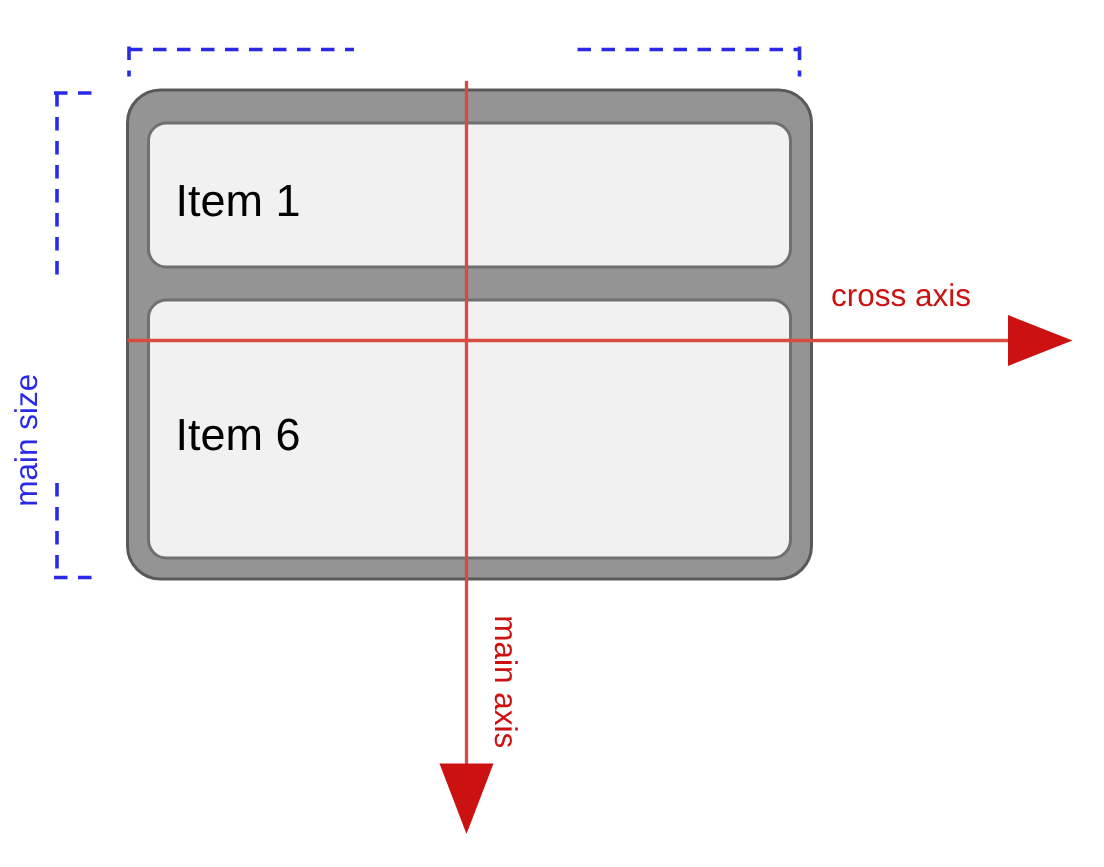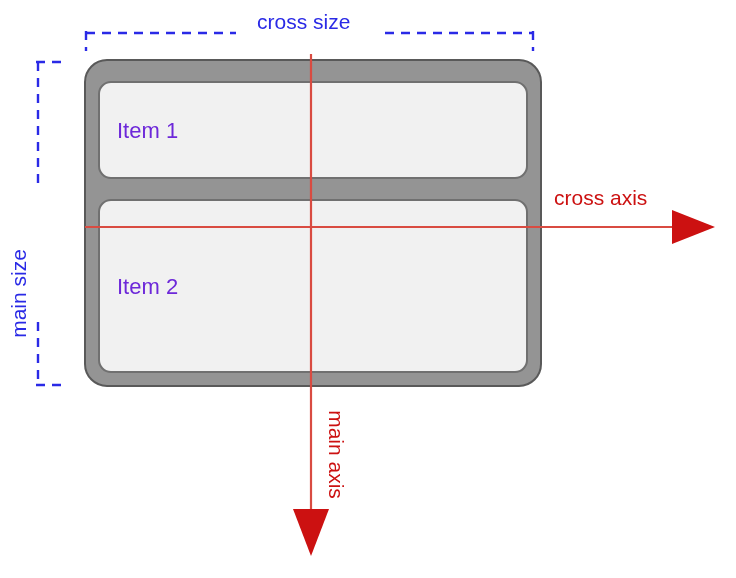--- a/index.html
+++ b/index.html
@@ -31,22 +31,22 @@
   }
   .lbl-blue {
     color: #2a2ae6;
     font-size: 21px;
   }
   .lbl-red {
     color: #cc1111;
     font-size: 21px;
   }
   .lbl-item {
-    color: #6d28d9;
-    font-size: 22px;
+    color: #000000;
+    font-size: 30px;
   }
   #label-cross-size {
     left: 257px;
     top: 11px;
   }
   #label-main-size {
     left: -26px;
     top: 283px;
     transform: rotate(-90deg);
     transform-origin: center center;
@@ -107,25 +107,24 @@
       <line x1="85" y1="227" x2="678" y2="227" stroke="#d94b41" stroke-width="2.2"></line>
       <polygon points="672,210 715,227 672,244" fill="#cc1111"></polygon>
     </g>
 
     <g>
       <line x1="311" y1="54" x2="311" y2="513" stroke="#d94b41" stroke-width="2.2"></line>
       <polygon points="293,509 329,509 311,556" fill="#cc1111"></polygon>
     </g>
   </svg>
 
-  <div class="lbl lbl-blue" id="label-cross-size">cross size</div>
 
   <div class="lbl lbl-blue" id="label-main-size">main size</div>
 
   <div class="lbl lbl-red" id="label-cross-axis">cross axis</div>
 
   <div class="lbl lbl-red" id="label-main-axis">main axis</div>
 
   <div class="lbl lbl-item" id="label-item-1">Item 1</div>
 
-  <div class="lbl lbl-item" id="label-item-2">Item 2</div>
+  <div class="lbl lbl-item" id="label-item-2">Item 6</div>
 
 </div>
 
 </body></html>

